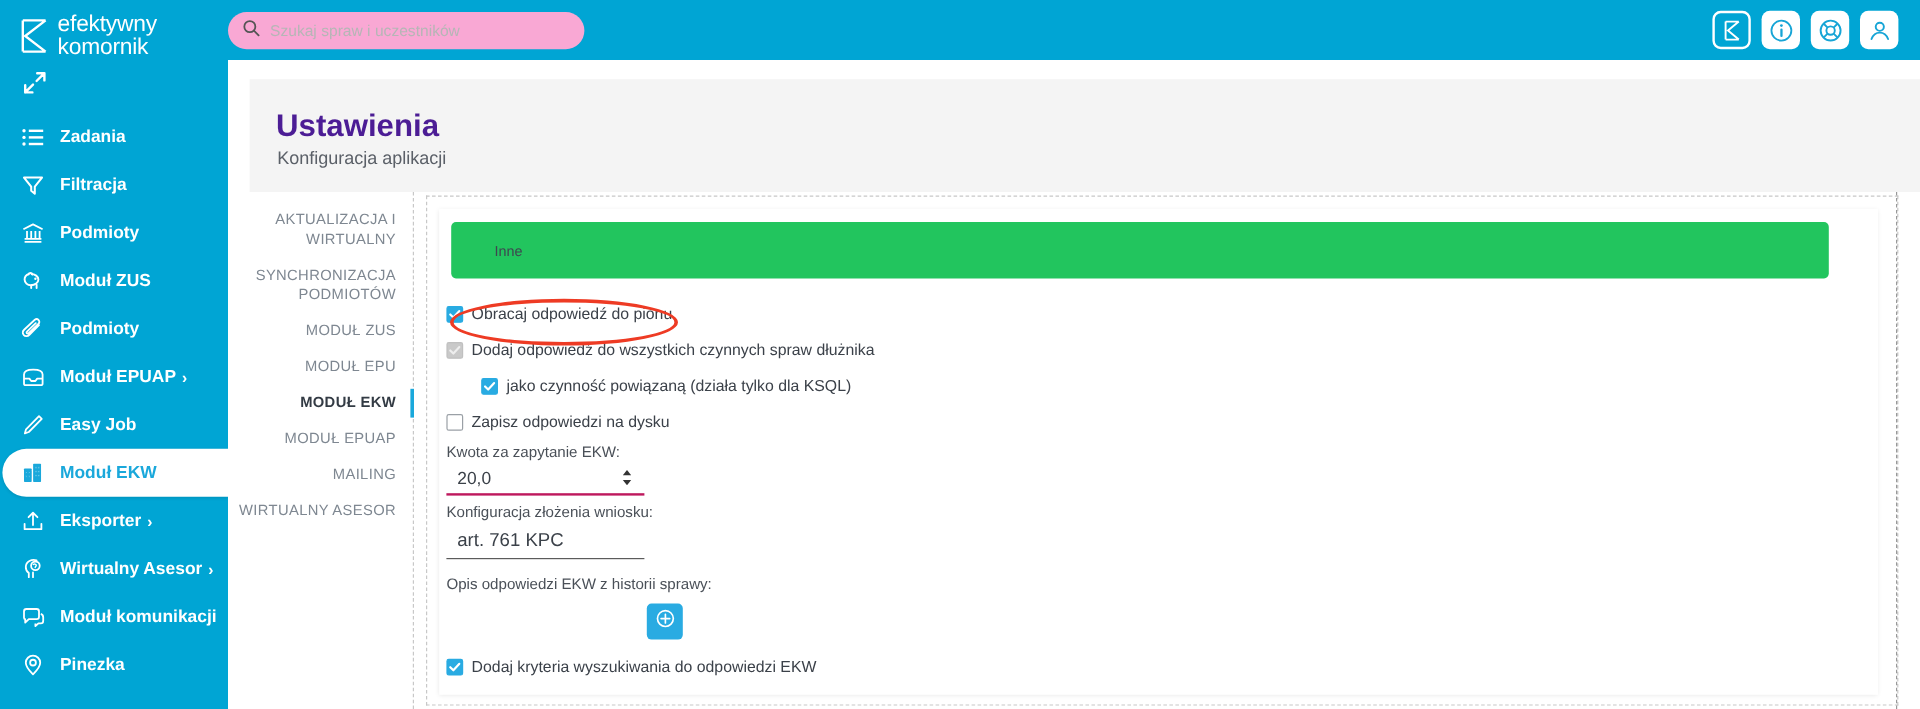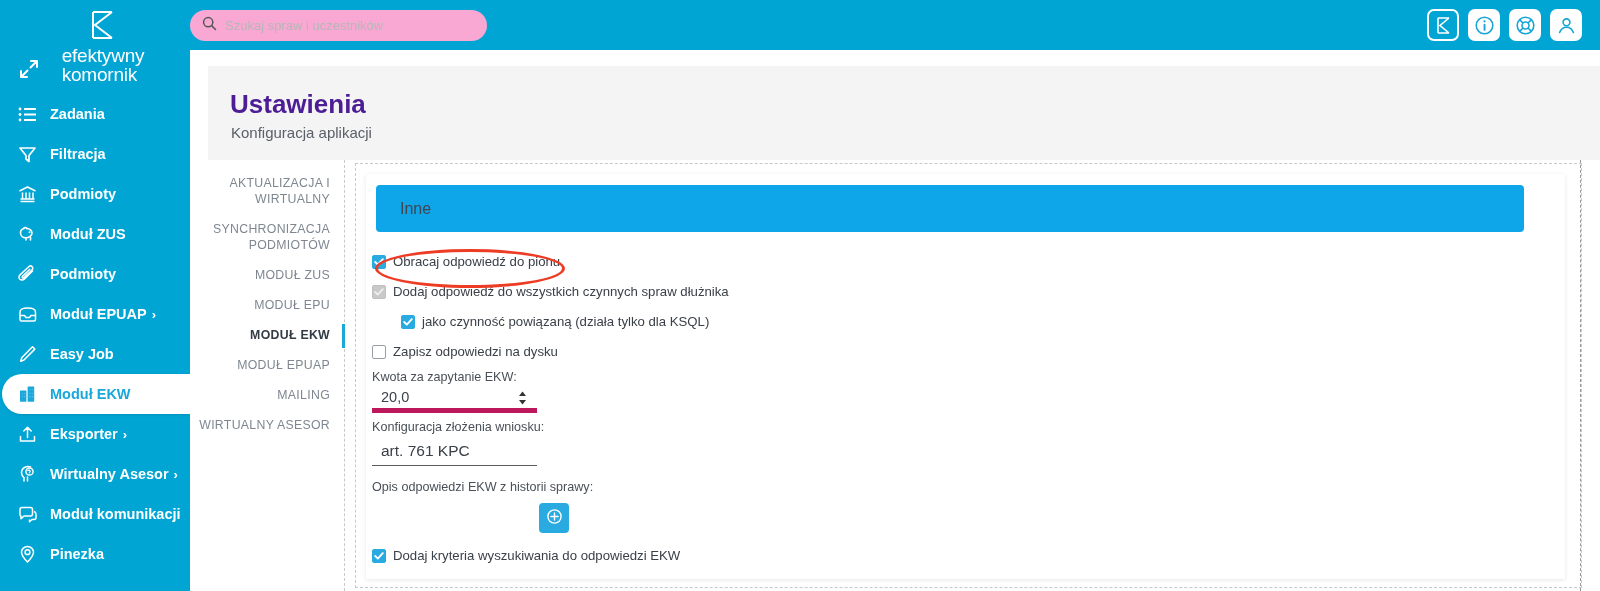--- a/index.html
+++ b/index.html
@@ -15,21 +15,20 @@
   .sidebar {
     position: absolute; left: 0; top: 0;
     width: 190px; height: 591px;
     background: #00a5d4;
     overflow: hidden;
   }
   .brand {
     display: flex; align-items: center;
     padding: 10px 0 0 16px; height: 50px;
     gap: 6px;
-    flex-direction: column;
   }
   .brand-mark { width: 26px; height: 30px; flex: 0 0 26px; }
   .brand-text {
     color: #ffffff; font-size: 19px; line-height: 19px;
     font-weight: 400; letter-spacing: -0.2px;
   }
   .expand-row {
     height: 42px; display: flex; align-items: center;
     padding-left: 18px;
   }
@@ -135,23 +134,23 @@
   }
   .card {
     position: absolute; left: 10px; top: 10px;
     width: 1199px; height: 405px;
     background: #ffffff;
     box-shadow: 0 1px 4px rgba(0,0,0,.10);
   }
   .section-head {
     position: absolute; left: 10px; top: 11px;
     width: 1148px; height: 47px;
-    background: #0ea5e9; border-radius: 4px;
-    display: flex; align-items: center; padding-left: 24px;
-    font-size: 16px; color: #3f4650;
+    background: #22c55e; border-radius: 4px;
+    display: flex; align-items: center; padding-left: 36px;
+    font-size: 12px; color: #3f4650;
   }
 
   .form { position: absolute; left: 6px; top: 76px; width: 1100px; }
   .cb-row {
     display: flex; align-items: center;
     height: 23px; margin-bottom: 7px;
     font-size: 13.2px; color: #3b4149;
   }
   .cb-row.indent { margin-left: 29px; }
   .cb {
@@ -161,21 +160,21 @@
     display: flex; align-items: center; justify-content: center;
   }
   .cb.checked { background: #29abe2; border-color: #29abe2; }
   .cb.disabled { background: #c9c9c9; border-color: #c0c0c0; }
   .cb svg { display: block; }
 
   .fld { margin-top: 7px; }
   .fld-label { font-size: 12.6px; color: #4a5058; margin-bottom: 2px; }
   .inp {
     position: relative;
-    width: 165px; border-bottom: 5px solid #be185d;
+    width: 165px; border-bottom: 2px solid #be185d;
     height: 27px; display: flex; align-items: center;
     padding-left: 9px;
     font-size: 14.5px; color: #3b4149;
   }
   .inp.wide { width: 165px; border-bottom: 1px solid #5b5b5b; height: 30px; font-size: 15.5px; }
   .stepper {
     position: absolute; right: 10px; top: 5px;
     display: flex; flex-direction: column; gap: 2px;
   }
   .desc-label { font-size: 12.6px; color: #4a5058; margin-top: 14px; }

